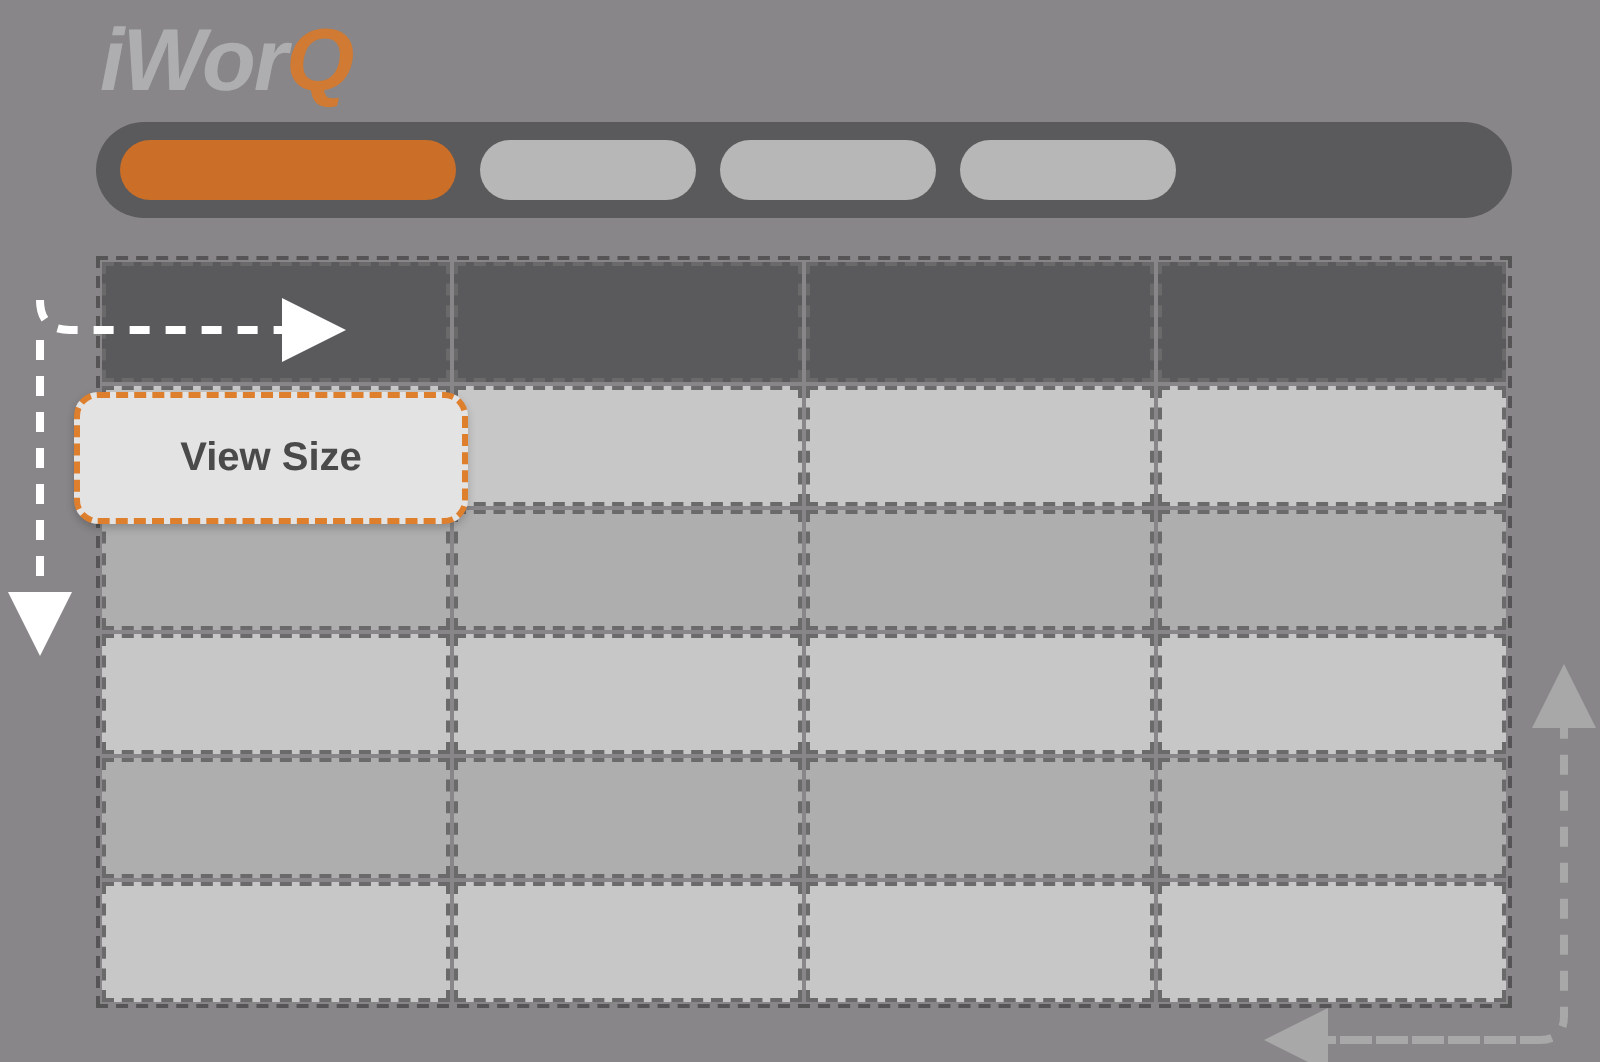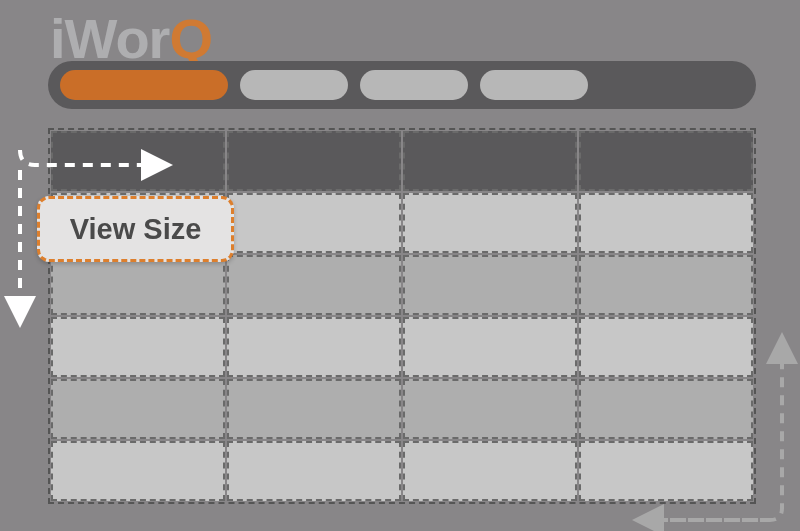--- a/index.html
+++ b/index.html
@@ -8,24 +8,25 @@
     height: 531px;
     background: #888688;
     font-family: Arial, Helvetica, sans-serif;
     position: relative;
     overflow: hidden;
   }
   .logo {
     position: absolute;
     top: 6px;
     left: 50px;
-    font-size: 56px;
+    font-size: 44px;
     font-weight: 800;
     color: #aeaeb0;
     letter-spacing: -1px;
+    font-style: italic;
   }
   .logo .q {
     color: #d07a33;
   }
   .tabbar {
     position: absolute;
     top: 61px;
     left: 48px;
     width: 708px;
     height: 48px;
@@ -66,21 +67,21 @@
     top: 196px;
     left: 37px;
     width: 197px;
     height: 66px;
     background: #e4e3e3;
     border: 3px dashed #dd7f2d;
     border-radius: 12px;
     display: flex;
     align-items: center;
     justify-content: center;
-    font-size: 29px;
+    font-size: 20px;
     font-weight: 700;
     color: #4a4a4a;
     box-shadow: 0 2px 4px rgba(0,0,0,0.2);
     text-align: center;
   }
   svg.arrows {
     position: absolute;
     top: 0;
     left: 0;
     width: 800px;

